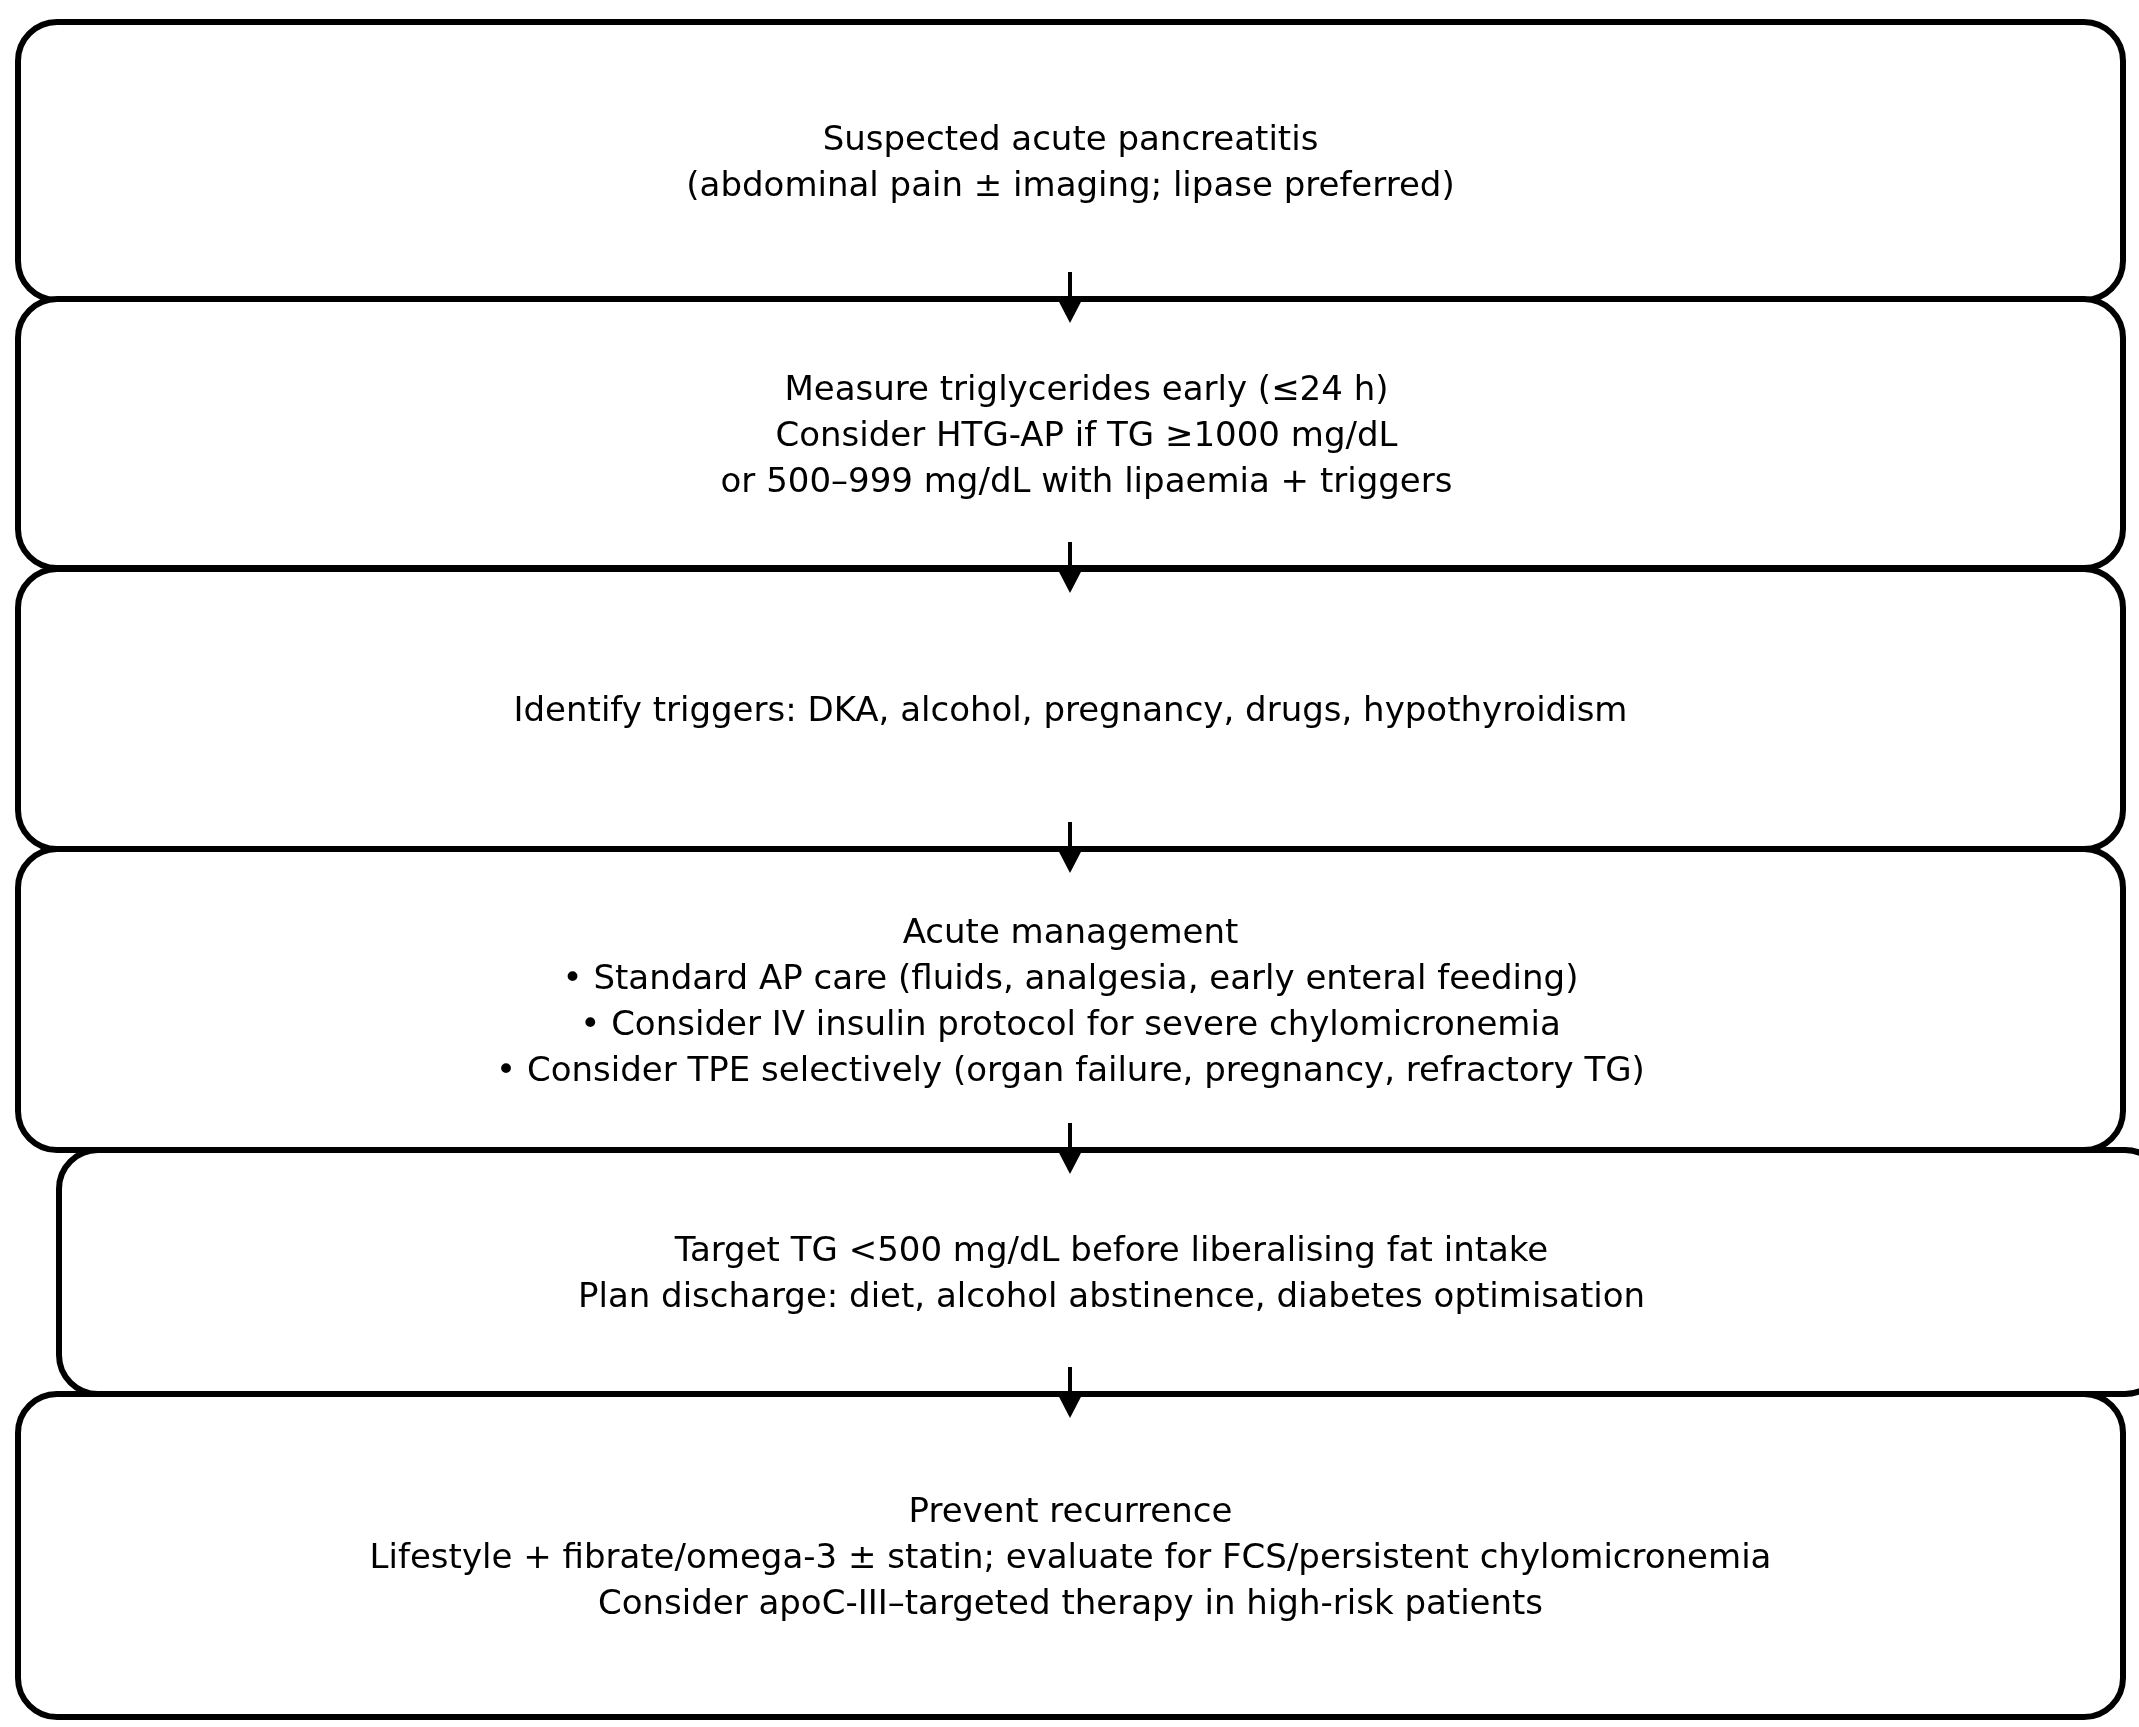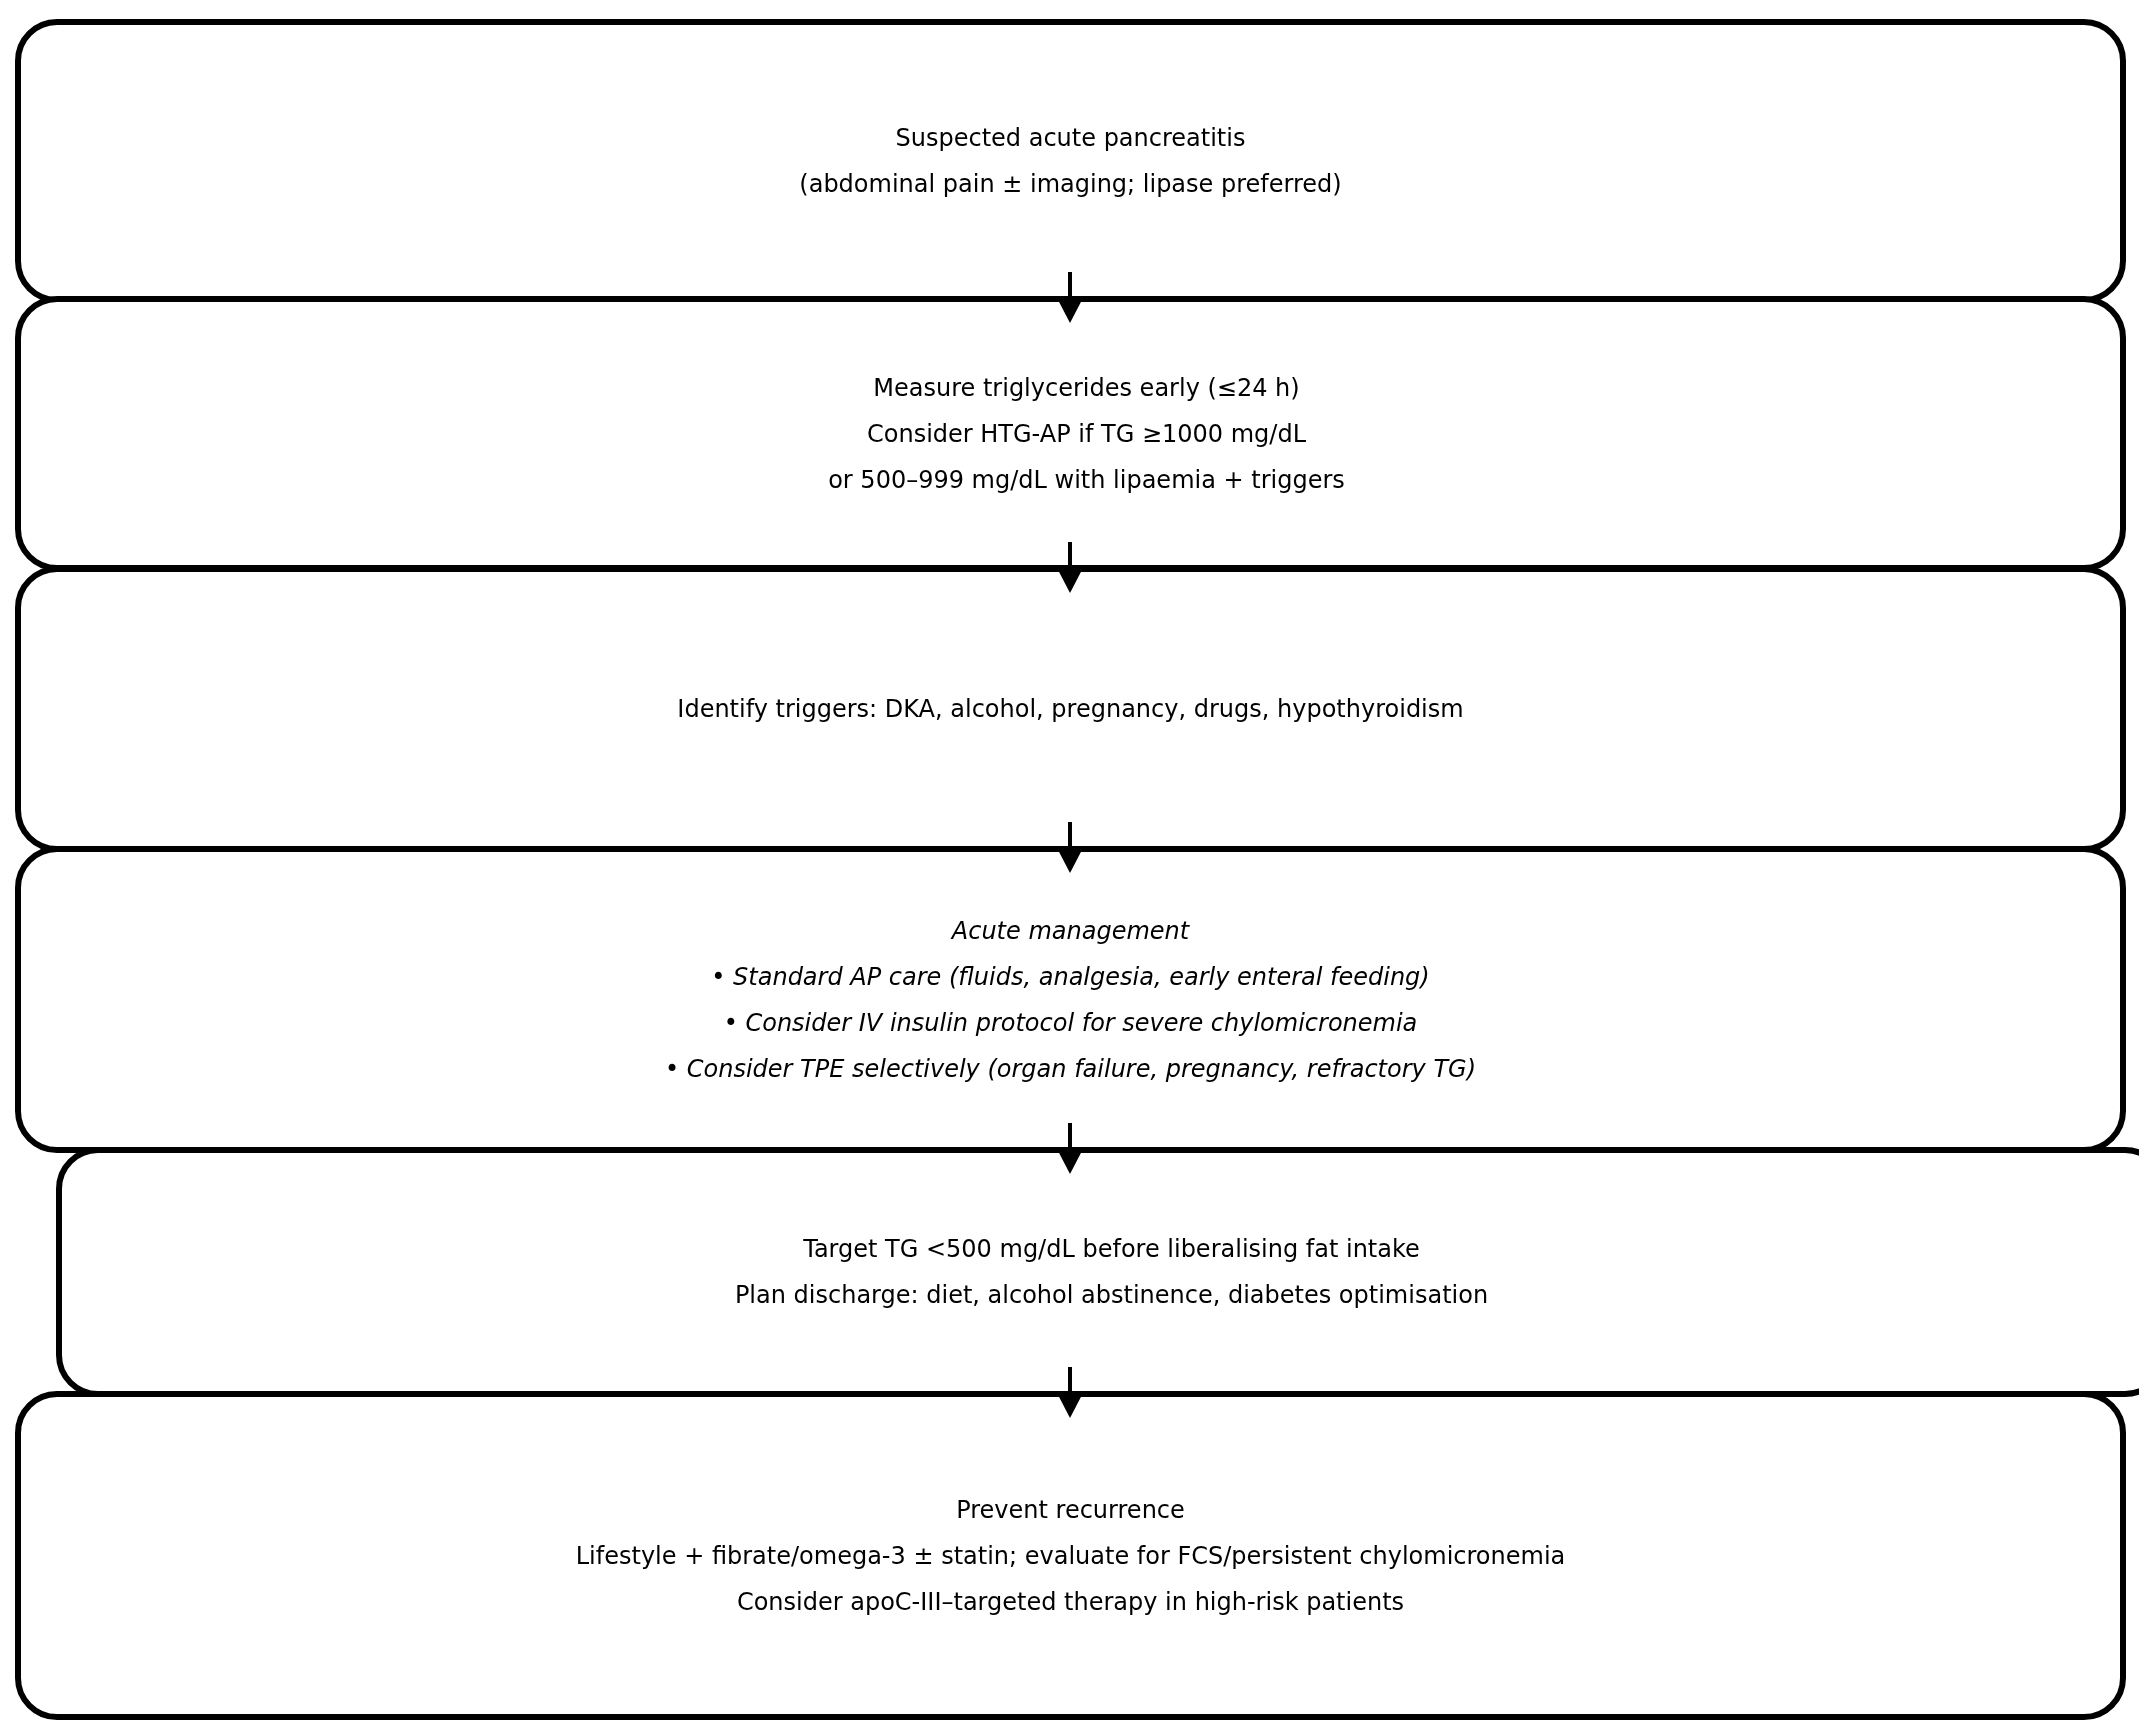--- a/index.html
+++ b/index.html
@@ -22,31 +22,31 @@
     width: 2111px;
     box-sizing: border-box;
     border: 6px solid #000000;
     border-radius: 42px;
     background: #ffffff;
     display: flex;
     flex-direction: column;
     justify-content: center;
     align-items: center;
     text-align: center;
-    font-size: 24px;
+    font-size: 34px;
     line-height: 46px;
     z-index: 1;
   }
   .node .line {
     white-space: pre;
   }
   #node-1 { top: 19px;   height: 284px; }
   #node-2 { top: 296px;  height: 275px; padding-left: 32px; }
   #node-3 { top: 566px;  height: 286px; }
-  #node-4 { top: 846px; height: 307px; font-style: italic; }
+  #node-4 { top: 846px; height: 307px; }
   #node-5 { top: 1147px; height: 250px; margin-left: 41px; }
   #node-6 { top: 1391px; height: 329px; }
 
   .arrow {
     position: absolute;
     left: 1070px;
     width: 0;
     height: 0;
     z-index: 5;
   }

